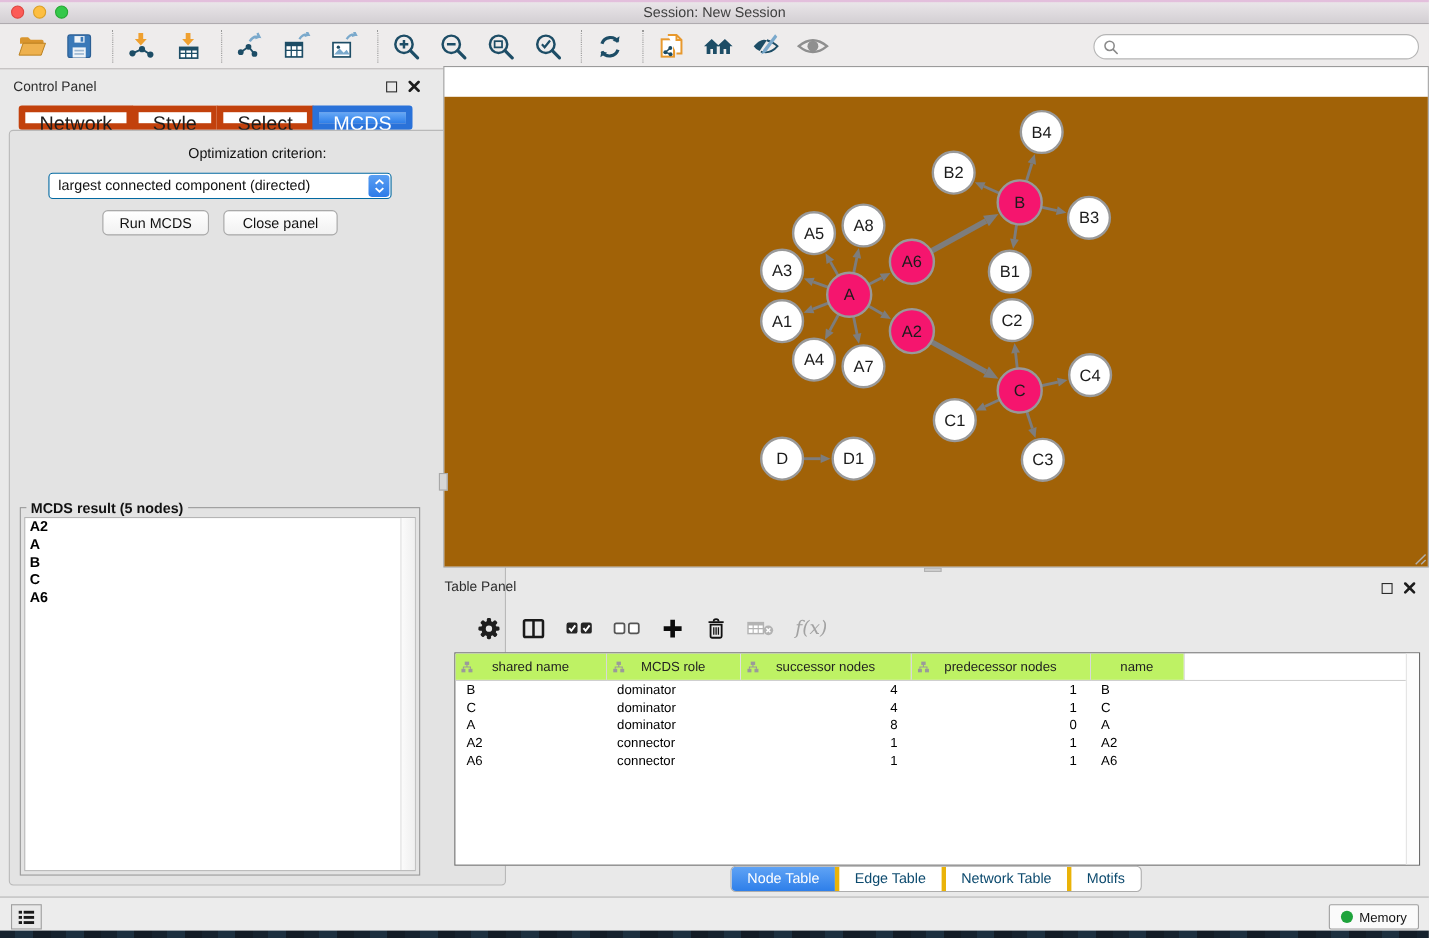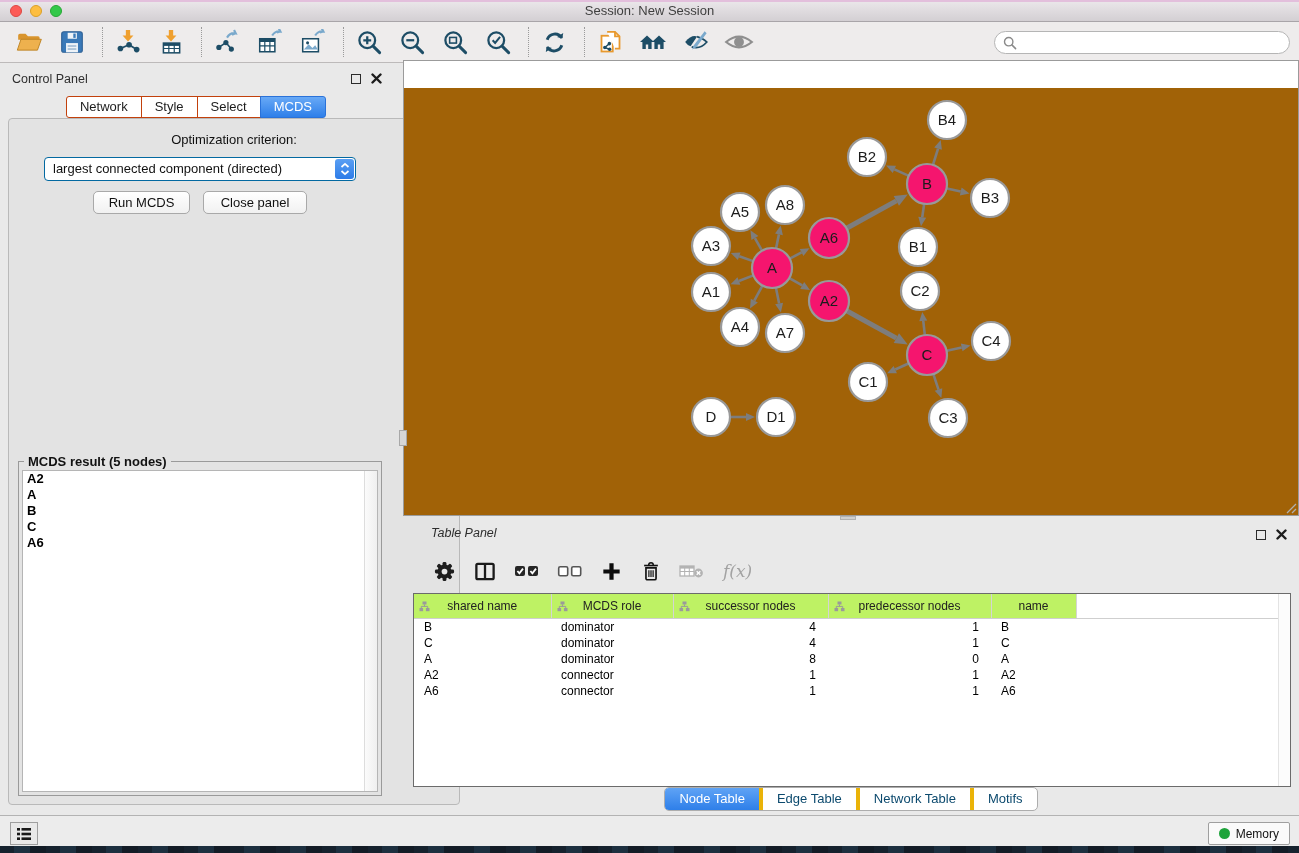--- a/index.html
+++ b/index.html
@@ -23,21 +23,21 @@
 #search-wrap{margin-left:auto;margin-right:9px;position:relative;}
 #search-input{width:296px;height:23px;border:1px solid #b5b5b5;border-radius:12px;background:#fff;padding-left:28px;font-size:12px;color:#333;outline:none;}
 #search-wrap .mag{position:absolute;left:9px;top:5px;}
 
 #control-panel{position:absolute;left:2px;top:66px;width:388px;height:747px;}
 .panel-title{position:absolute;left:10px;top:6px;font-size:12.5px;color:#2e2e2e;}
 .panel-icons{position:absolute;top:7px;display:flex;gap:10px;align-items:center;}
 #control-panel .panel-icons{right:8px;}
 .float-ic{width:10px;height:10px;border:1.6px solid #2b2b2b;}
 .cp-tabs{position:absolute;top:30px;left:0;width:100%;display:flex;justify-content:center;}
-.cp-tab{height:22px;line-height:20px;padding:0 13px;font-size:13px;color:#1c1c1c;background:#fff;border:1px solid #c2410c;margin-left:-1px;}
+.cp-tab{height:22px;line-height:20px;padding:0 13px;font-size:18px;color:#1c1c1c;background:#fff;border:6px solid #c2410c;margin-left:-1px;}
 .cp-tab:first-child{border-radius:3px 0 0 3px;margin-left:0;}
 .cp-tab:last-child{border-radius:0 3px 3px 0;}
 .cp-tab.active{background:linear-gradient(#68a9f6,#2e7fe9);border-color:#2a72d9;color:#fff;}
 #cp-content{position:absolute;left:6px;top:52px;width:452px;height:687px;background:#e3e3e3;border:1px solid #b9b9b9;border-radius:4px;}
 #opt-label{position:absolute;left:0;right:0;top:13px;text-align:center;font-size:13px;color:#111;}
 #criterion-select{position:absolute;left:35px;top:38px;width:312px;height:24px;background:#fff;border:1px solid #0369a1;border-radius:4px;font-size:13px;color:#111;line-height:22px;padding-left:8px;}
 #criterion-select .stepper{position:absolute;right:1px;top:1px;width:19px;height:20px;border-radius:3px;background:linear-gradient(#5a9ff3,#2d7ce8);display:flex;align-items:center;justify-content:center;}
 .btn{position:absolute;height:23px;background:linear-gradient(#ffffff,#f1f1f1);border:1px solid #a9a9a9;border-radius:5px;font-size:13px;color:#111;text-align:center;line-height:21px;}
 #run-btn{left:84px;top:72px;width:97px;}
 #closep-btn{left:194px;top:72px;width:104px;}
@@ -367,21 +367,21 @@
         <svg width="13" height="13" viewBox="0 0 13 13">
           <path d="M12 3 L3 12 M12 8 L8 12" stroke="#b0b0b0" stroke-width="1.3"></path>
         </svg>
       </div>
   </div>
 </div>
 <div id="left-grip"></div>
 <div id="h-grip"></div>
 
 <div id="table-panel">
-  <div class="panel-title" style="left:28px;font-style:italic;">Table Panel</div>
+  <div class="panel-title" style="left:1px;">Table Panel</div>
   <div class="panel-icons">
     <div class="float-ic"></div>
     <svg width="11" height="11" viewBox="0 0 11 11">
         <path d="M1.5 1.5 L9.5 9.5 M9.5 1.5 L1.5 9.5" stroke="#1c1c1c" stroke-width="2.4" stroke-linecap="round"></path>
       </svg>
   </div>
   <div id="tbl-toolbar">
     <div class="tt-btn">
         <svg width="23" height="23" viewBox="0 0 24 24">
           <g fill="#1f1f1f">

